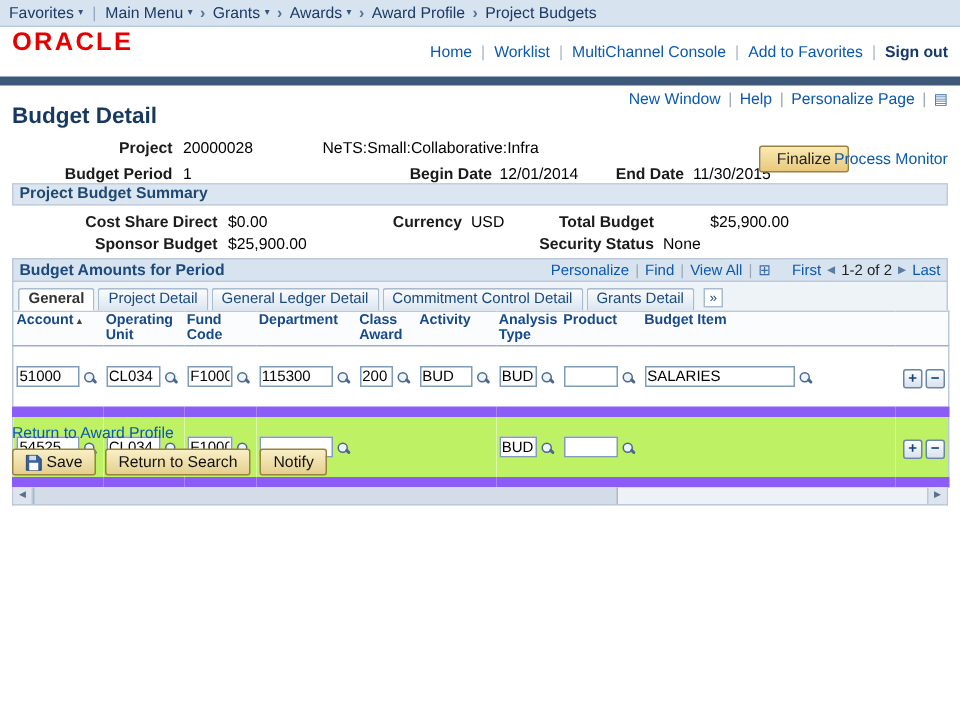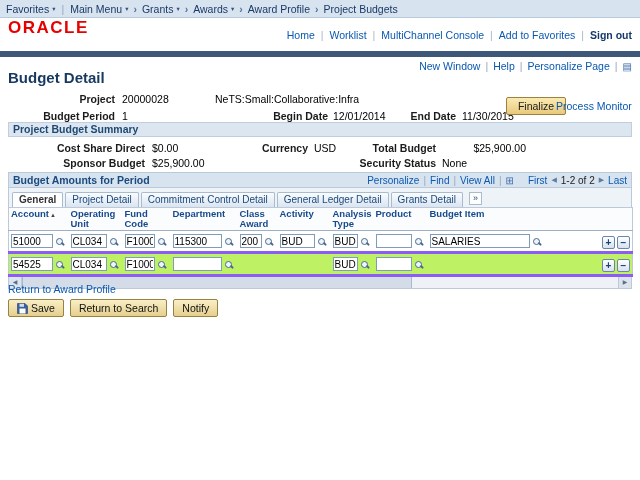--- a/index.html
+++ b/index.html
@@ -46,21 +46,21 @@
   .range { color:#222; }
   .gap6 { display:inline-block; width:6px; }
 
   .tabs { height:19px; border-left:1px solid #bcc9da; border-right:1px solid #bcc9da; background:#eef3f8; display:flex; align-items:flex-end; padding:2px 3px 0; gap:2px; }
   .tab { font-size:10px; color:#1b4a7e; background:linear-gradient(#fafcfe,#dbe5f0); border:1px solid #a9bccf; border-bottom:none; border-radius:2px 2px 0 0; padding:1px 6px 2px; white-space:nowrap; cursor:pointer; }
   .tab.active { background:#fff; color:#333; font-weight:bold; }
   .showall { margin-left:4px; margin-bottom:2px; border:1px solid #a9bccf; background:#fff; color:#1b4a7e; font-size:9px; line-height:11px; height:13px; padding:0 3px; cursor:pointer; }
 
   table.gridtbl { width:624px; border-collapse:collapse; table-layout:fixed; background:#fdfdfe; border:1px solid #bcc9da; }
   .gridtbl th { font-size:9.5px; font-weight:bold; color:#174a8c; text-align:left; vertical-align:top; padding:1px 2px; border-bottom:1px solid #9fb0c4; background:#fbfcfd; line-height:10px; cursor:pointer; }
-  .gridtbl td { padding:1px 2px; height:18px; border-bottom:3px solid #8b5cf6; overflow:hidden; }
+  .gridtbl td { padding:11px 2px; height:18px; border-bottom:7px solid #8b5cf6; overflow:hidden; }
   tr.odd td { background:#fff; }
   tr.even td { background:#bef264;margin-left:32px; }
   .fld { display:flex; align-items:center; }
   .ci { border:1px solid #7f9db9; height:14px; font-size:10px; padding:0 1px; font-family:inherit; color:#000; background:#fff; min-width:0; }
   .sort { font-size:6px; color:#444; margin-left:1px; }
 
   .mag { position:relative; display:inline-block; width:7px; height:7px; border:1.4px solid #49688f; border-radius:50%; background:#eef4fb; flex:none; margin-left:3px; margin-right:4px; cursor:pointer; }
   .mag::after { content:""; position:absolute; width:4px; height:1.6px; background:#49688f; right:-3.6px; bottom:-1.4px; transform:rotate(45deg); border-radius:1px; }
 
   .acts { white-space:nowrap; text-align:right; }
@@ -167,22 +167,22 @@
         <span class="pgarrow">◀</span>
         <span class="range">1-2 of 2</span>
         <span class="pgarrow">▶</span>
         <a class="link">Last</a>
       </span>
     </div>
 
     <div class="tabs">
       <span class="tab active">General</span>
       <span class="tab">Project Detail</span>
+      <span class="tab">General Ledger Detail</span>
       <span class="tab">Commitment Control Detail</span>
-      <span class="tab">General Ledger Detail</span>
       <span class="tab">Grants Detail</span>
       <span class="showall">»</span>
     </div>
 
     <table class="gridtbl">
       <colgroup>
         <col style="width:60px">
           <col style="width:54px">
           <col style="width:48px">
           <col style="width:67px">

